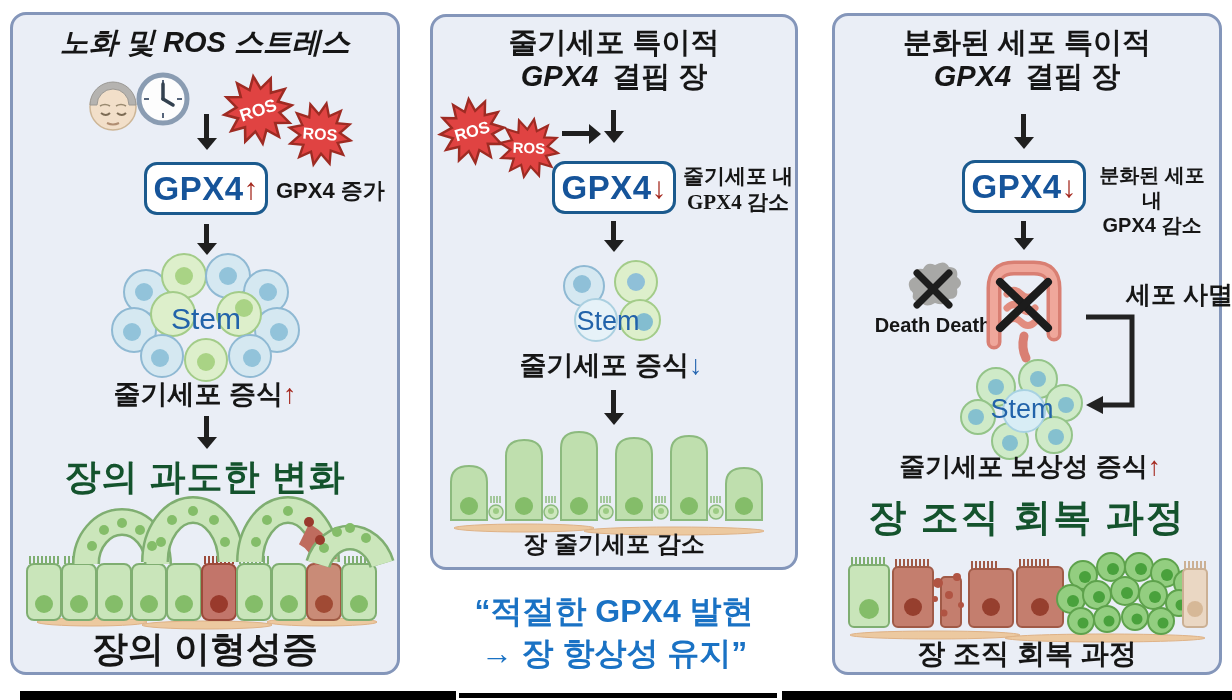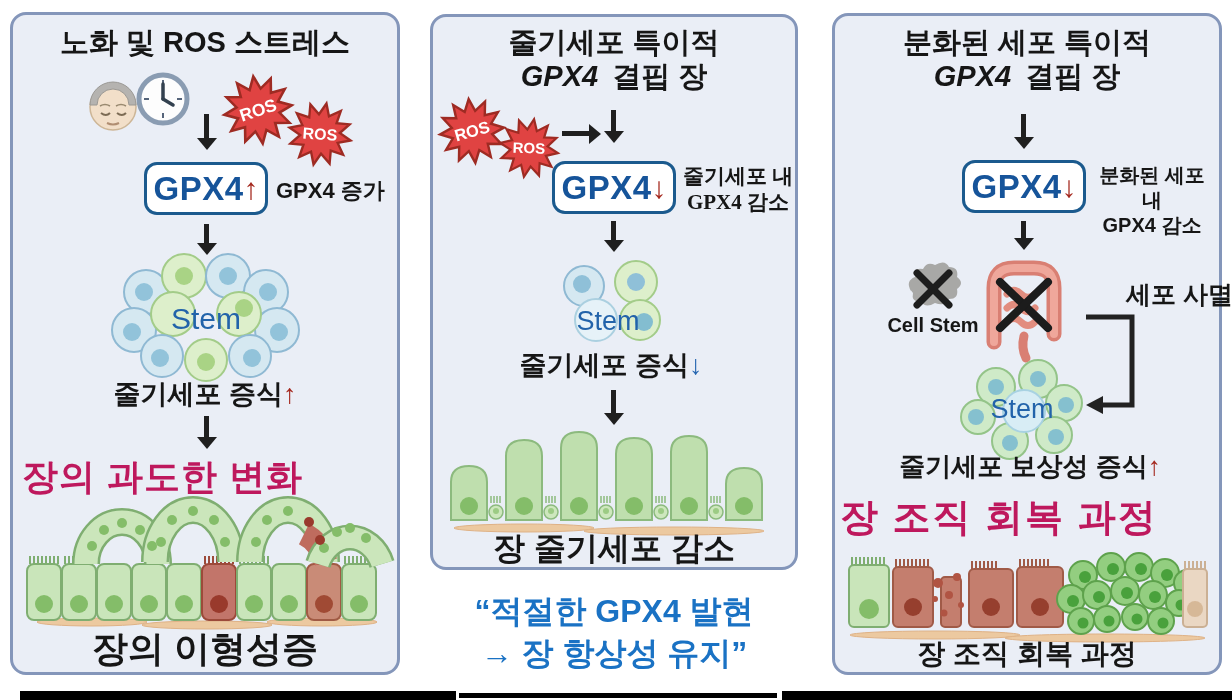--- a/index.html
+++ b/index.html
@@ -6,21 +6,21 @@
   #stage{position:relative;width:1232px;height:700px;background:#ffffff;overflow:hidden;
          font-family:"Liberation Sans","DejaVu Sans",sans-serif;}
   .panel{position:absolute;background:#eaeef6;border:3px solid #8496ba;border-radius:16px;box-sizing:border-box;}
   .t{position:absolute;font-weight:bold;color:#161616;text-align:center;line-height:1.12;}
   .gbox{position:absolute;background:#ffffff;border:3.5px solid #1b5a8e;border-radius:13px;
         display:flex;align-items:center;justify-content:center;box-sizing:border-box;}
   .gpx4{color:#16549a;font-weight:bold;font-size:33px;letter-spacing:0.5px;}
   .arrred{color:#a5291f;font-weight:bold;}
   .arrblue{color:#2566b0;font-weight:bold;}
   .note{position:absolute;font-weight:bold;color:#161616;text-align:center;}
-  .grayt{position:absolute;font-weight:bold;color:#be185d;}
+  .grayt{position:absolute;font-weight:bold;color:#14532d;text-align:center;}
   .quote{position:absolute;font-weight:bold;color:#1a72c4;text-align:center;font-size:32px;}
   .stemlbl{position:absolute;font-weight:normal;color:#2263aa;text-align:center;}
   
   .varr{position:absolute;width:5px;background:#1f1f1f;}
   .varr::after{content:'';position:absolute;bottom:-11px;left:50%;transform:translateX(-50%);
                width:0;height:0;border:10px solid transparent;border-top:12px solid #1f1f1f;border-bottom:none;}
   
   .harr{position:absolute;height:5px;background:#1f1f1f;}
   .harr::after{content:'';position:absolute;right:-11px;top:50%;transform:translateY(-50%);
                width:0;height:0;border:10px solid transparent;border-left:12px solid #1f1f1f;border-right:none;}
@@ -33,21 +33,21 @@
 <div id="stage">
 
   <svg width="0" height="0" style="position:absolute">
     <defs>
       <polygon id="starburst" points="68,35 55.3,40.4 63.6,51.5 49.8,49.8 51.5,63.6 40.4,55.3 35,68 29.6,55.3 18.5,63.6 20.2,49.8 6.4,51.5 14.7,40.4 2,35 14.7,29.6 6.4,18.5 20.2,20.2 18.5,6.4 29.6,14.7 35,2 40.4,14.7 51.5,6.4 49.8,20.2 63.6,18.5 55.3,29.6" fill="#e04342" stroke="#9e2b23" stroke-width="2.5"></polygon>
     </defs>
   </svg>
 
   <div class="panel" style="left:10px;top:12px;width:390px;height:663px;"></div>
 
-  <div class="t" style="left:20px;top:26px;width:370px;font-size:29px;">노화 및 ROS 스트레스</div>
+  <div class="t" style="left:20px;top:26px;width:370px;font-size:29px;font-style:italic;">노화 및 ROS 스트레스</div>
 
   <svg style="left:86px;top:72px;" width="104" height="62" viewBox="0 0 104 62">
     <circle cx="27" cy="35" r="23" fill="#f2dfc9" stroke="#cdb697" stroke-width="1.5"></circle>
     <path d="M4,33 A23,23 0 0 1 50,33 L43,33 A16,16 0 0 0 11,33 Z" fill="#b5b3b0" stroke="#9a9894" stroke-width="1"></path>
     <path d="M14,34 q5,-3 10,0 M30,34 q5,-3 10,0" stroke="#9a8a70" stroke-width="1.5" fill="none"></path>
     <path d="M15,41 q5,4 9,0 M31,41 q5,4 9,0" stroke="#7c6b54" stroke-width="2" fill="none"></path>
     <path d="M21,51 q6,3 12,0" stroke="#b08e72" stroke-width="2" fill="none"></path>
     <circle cx="77" cy="27" r="24" fill="#fdfdfd" stroke="#8a9cb2" stroke-width="5"></circle>
     <line x1="77" y1="8" x2="77" y2="13" stroke="#55647a" stroke-width="2"></line>
     <line x1="77" y1="41" x2="77" y2="46" stroke="#55647a" stroke-width="2"></line>
@@ -273,21 +273,21 @@
     </g>
     <g stroke="#8cba7e" stroke-width="1.5">
       <path d="M47,68 v7 M50,68 v7 M53,68 v7 M56,68 v7"></path>
       <path d="M102,68 v7 M105,68 v7 M108,68 v7 M111,68 v7"></path>
       <path d="M157,68 v7 M160,68 v7 M163,68 v7 M166,68 v7"></path>
       <path d="M212,68 v7 M215,68 v7 M218,68 v7 M221,68 v7"></path>
       <path d="M267,68 v7 M270,68 v7 M273,68 v7 M276,68 v7"></path>
     </g>
   </svg>
 
-  <div class="t" style="left:485px;top:531px;width:258px;font-size:32px;">장 줄기세포 감소</div>
+  <div class="t" style="left:485px;top:531px;width:258px;font-size:24px;">장 줄기세포 감소</div>
 
   <div class="quote" style="left:428px;top:590px;width:372px;">“적절한 GPX4 발현</div>
   <div class="quote" style="left:428px;top:632px;width:372px;">→ 장 항상성 유지”</div>
 
   <div class="panel" style="left:832px;top:13px;width:390px;height:662px;"></div>
 
   <div class="t" style="left:838px;top:26px;width:378px;font-size:29px;">분화된 세포 특이적</div>
   <div class="t" style="left:838px;top:60px;width:378px;font-size:29px;">
     <span style="font-style:italic;">GPX4</span>
     <span style="margin-left:6px;">결핍 장</span>
@@ -304,21 +304,21 @@
     <div>GPX4 감소</div>
   </div>
 
   <div class="varr" style="left:1021px;top:221px;height:18px;"></div>
 
   <svg style="left:903px;top:260px;" width="60" height="58" viewBox="0 0 60 56">
     <path d="M8,30 q-6,-10 4,-14 q-2,-10 8,-8 q4,-8 12,-4 q10,-6 14,2 q10,0 8,10 q8,6 0,12 q2,10 -8,10 q-4,8 -14,4 q-10,6 -14,-2 q-10,2 -8,-8 q-6,-6 -2,-12 z" fill="#a8a8a6"></path>
     <line x1="14" y1="12" x2="46" y2="44" stroke="#1d1d1d" stroke-width="7" stroke-linecap="round"></line>
     <line x1="46" y1="12" x2="14" y2="44" stroke="#1d1d1d" stroke-width="7" stroke-linecap="round"></line>
   </svg>
-  <div class="t" style="left:868px;top:314px;width:130px;font-size:20px;">Cell Stem</div>
+  <div class="t" style="left:868px;top:314px;width:130px;font-size:20px;">Death Death</div>
 
   <svg style="left:970px;top:254px;" width="108" height="112" viewBox="0 0 108 112">
     <path d="M24,88 L24,34 Q24,14 44,14 L64,14 Q84,14 84,34 L84,80" stroke="#d97f73" stroke-width="15" fill="none" stroke-linecap="round"></path>
     <path d="M24,88 L24,34 Q24,14 44,14 L64,14 Q84,14 84,34 L84,80" stroke="#efa79b" stroke-width="8" fill="none" stroke-linecap="round"></path>
     <path d="M37,40 q7,-7 14,0 t14,0 M37,54 q7,-7 14,0 t14,0 M37,68 q7,-7 14,0 t14,0" stroke="#e28d7f" stroke-width="7" fill="none" stroke-linecap="round"></path>
     <path d="M54,82 q-3,12 2,22" stroke="#d97f73" stroke-width="9" fill="none" stroke-linecap="round"></path>
     <line x1="30" y1="28" x2="78" y2="74" stroke="#1c1c1c" stroke-width="8" stroke-linecap="round"></line>
     <line x1="78" y1="28" x2="30" y2="74" stroke="#1c1c1c" stroke-width="8" stroke-linecap="round"></line>
   </svg>
 

